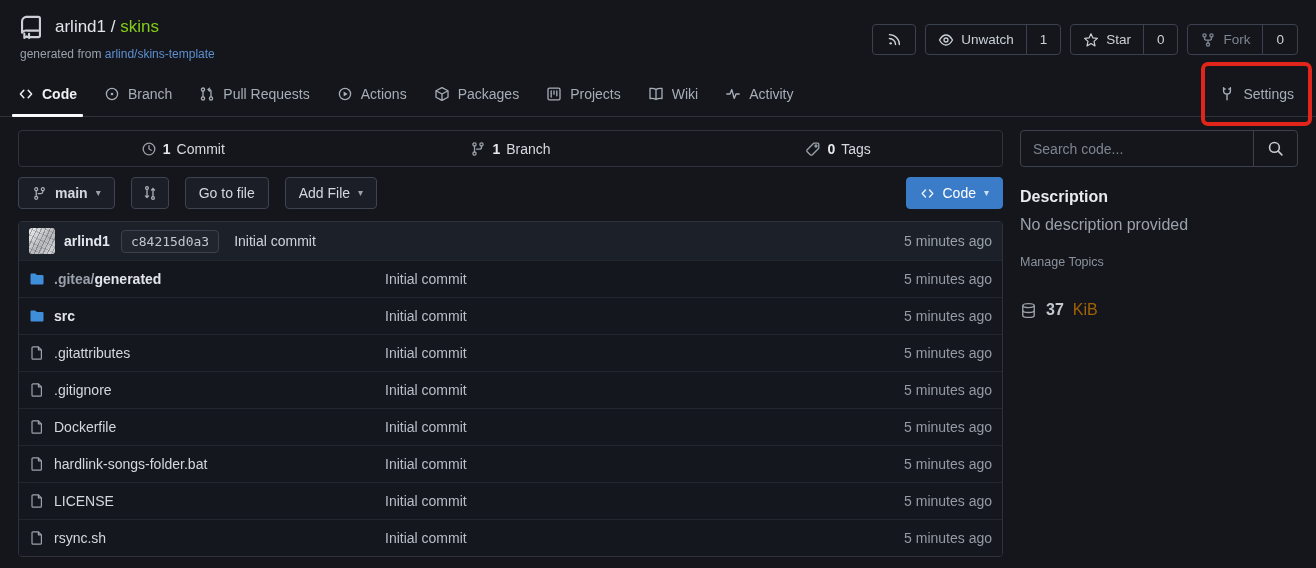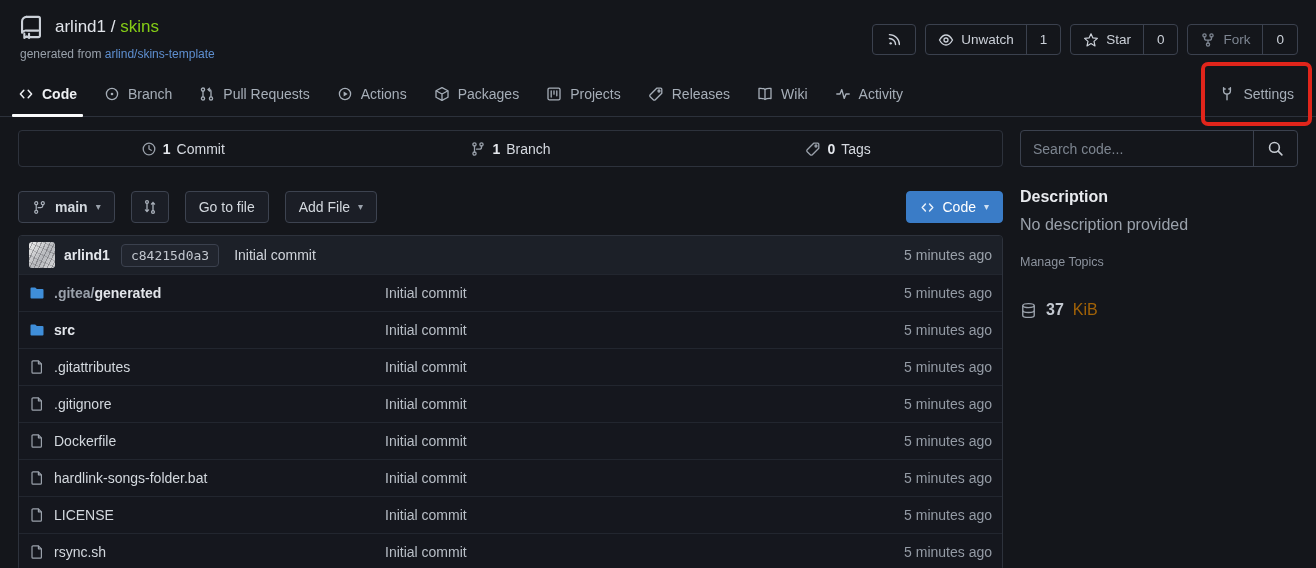--- a/index.html
+++ b/index.html
@@ -45,21 +45,21 @@
   .main { width:985px; flex:0 0 985px; }
   .sidebar { flex:1; margin-left:17px; }
 
   
   .stats-bar { height:37px; border:1px solid #2d323c; border-radius:4px; display:flex; align-items:stretch; }
   .stat { flex:1; display:flex; align-items:center; justify-content:center; gap:6px; color:#d5d9e0; cursor:pointer; }
   .stat .ico { color:#9aa1ab; }
   .stat b { font-weight:700; color:#e4e7ec; }
 
   
-  .controls { margin-top:24px; display:flex; align-items:center; gap:16px; }
+  .controls { margin-top:10px; display:flex; align-items:center; gap:16px; }
   .btn { height:32px; display:inline-flex; align-items:center; gap:8px; padding:0 13px;
          background:#1b1e26; border:1px solid #3d4350; border-radius:4px; color:#d3d8de; font-size:14px; cursor:pointer; }
   .btn .ico { color:#aab1bb; }
   .btn.icon-only { width:38px; justify-content:center; padding:0; }
   .caret { font-size:10px; color:#9aa1ab; line-height:1; }
   .btn-code { margin-left:auto; background:#3a7cc7; border:1px solid #3a7cc7; color:#fff; font-size:14px; }
   .btn-code .ico { color:#e8f0fa; }
   .btn-code .caret { color:#cfe0f2; }
 
   
@@ -203,27 +203,20 @@
   </div>
   <div class="tab">
     <svg class="ico" width="16" height="16" viewBox="0 0 16 16" fill="none" stroke="currentColor" stroke-width="1.3" stroke-linecap="round">
         <rect x="2" y="2.2" width="12" height="11.6" rx="1.4"></rect>
         <path d="M5.2 4.8v6.2M8 4.8v3.4M10.8 4.8v5"></path>
       </svg>
     <span>Projects</span>
   </div>
   <div class="tab">
     <svg class="ico" width="16" height="16" viewBox="0 0 16 16" fill="none" stroke="currentColor" stroke-width="1.3" stroke-linejoin="round">
-        <path d="M2.2 8.7 8.7 2.2h4a1.1 1.1 0 0 1 1.1 1.1v4L7.3 13.8a1.4 1.4 0 0 1-2 0L2.2 10.7a1.4 1.4 0 0 1 0-2Z"></path>
-        <circle cx="11" cy="5" r="1"></circle>
-      </svg>
-    <span>Releases</span>
-  </div>
-  <div class="tab">
-    <svg class="ico" width="16" height="16" viewBox="0 0 16 16" fill="none" stroke="currentColor" stroke-width="1.3" stroke-linejoin="round">
         <path d="M8 3.4C6.5 2.5 4.5 2.2 2 2.5v10c2.5-.3 4.5 0 6 1 1.5-1 3.5-1.3 6-1v-10c-2.5-.3-4.5 0-6 .9Z"></path>
         <path d="M8 3.4v10.1"></path>
       </svg>
     <span>Wiki</span>
   </div>
   <div class="tab">
     <svg class="ico" width="16" height="16" viewBox="0 0 16 16" fill="none" stroke="currentColor" stroke-width="1.4" stroke-linecap="round" stroke-linejoin="round">
         <polyline points="1.8,8 5,8 6.8,3.6 9.2,12.4 11,8 14.2,8"></polyline>
       </svg>
     <span>Activity</span>

